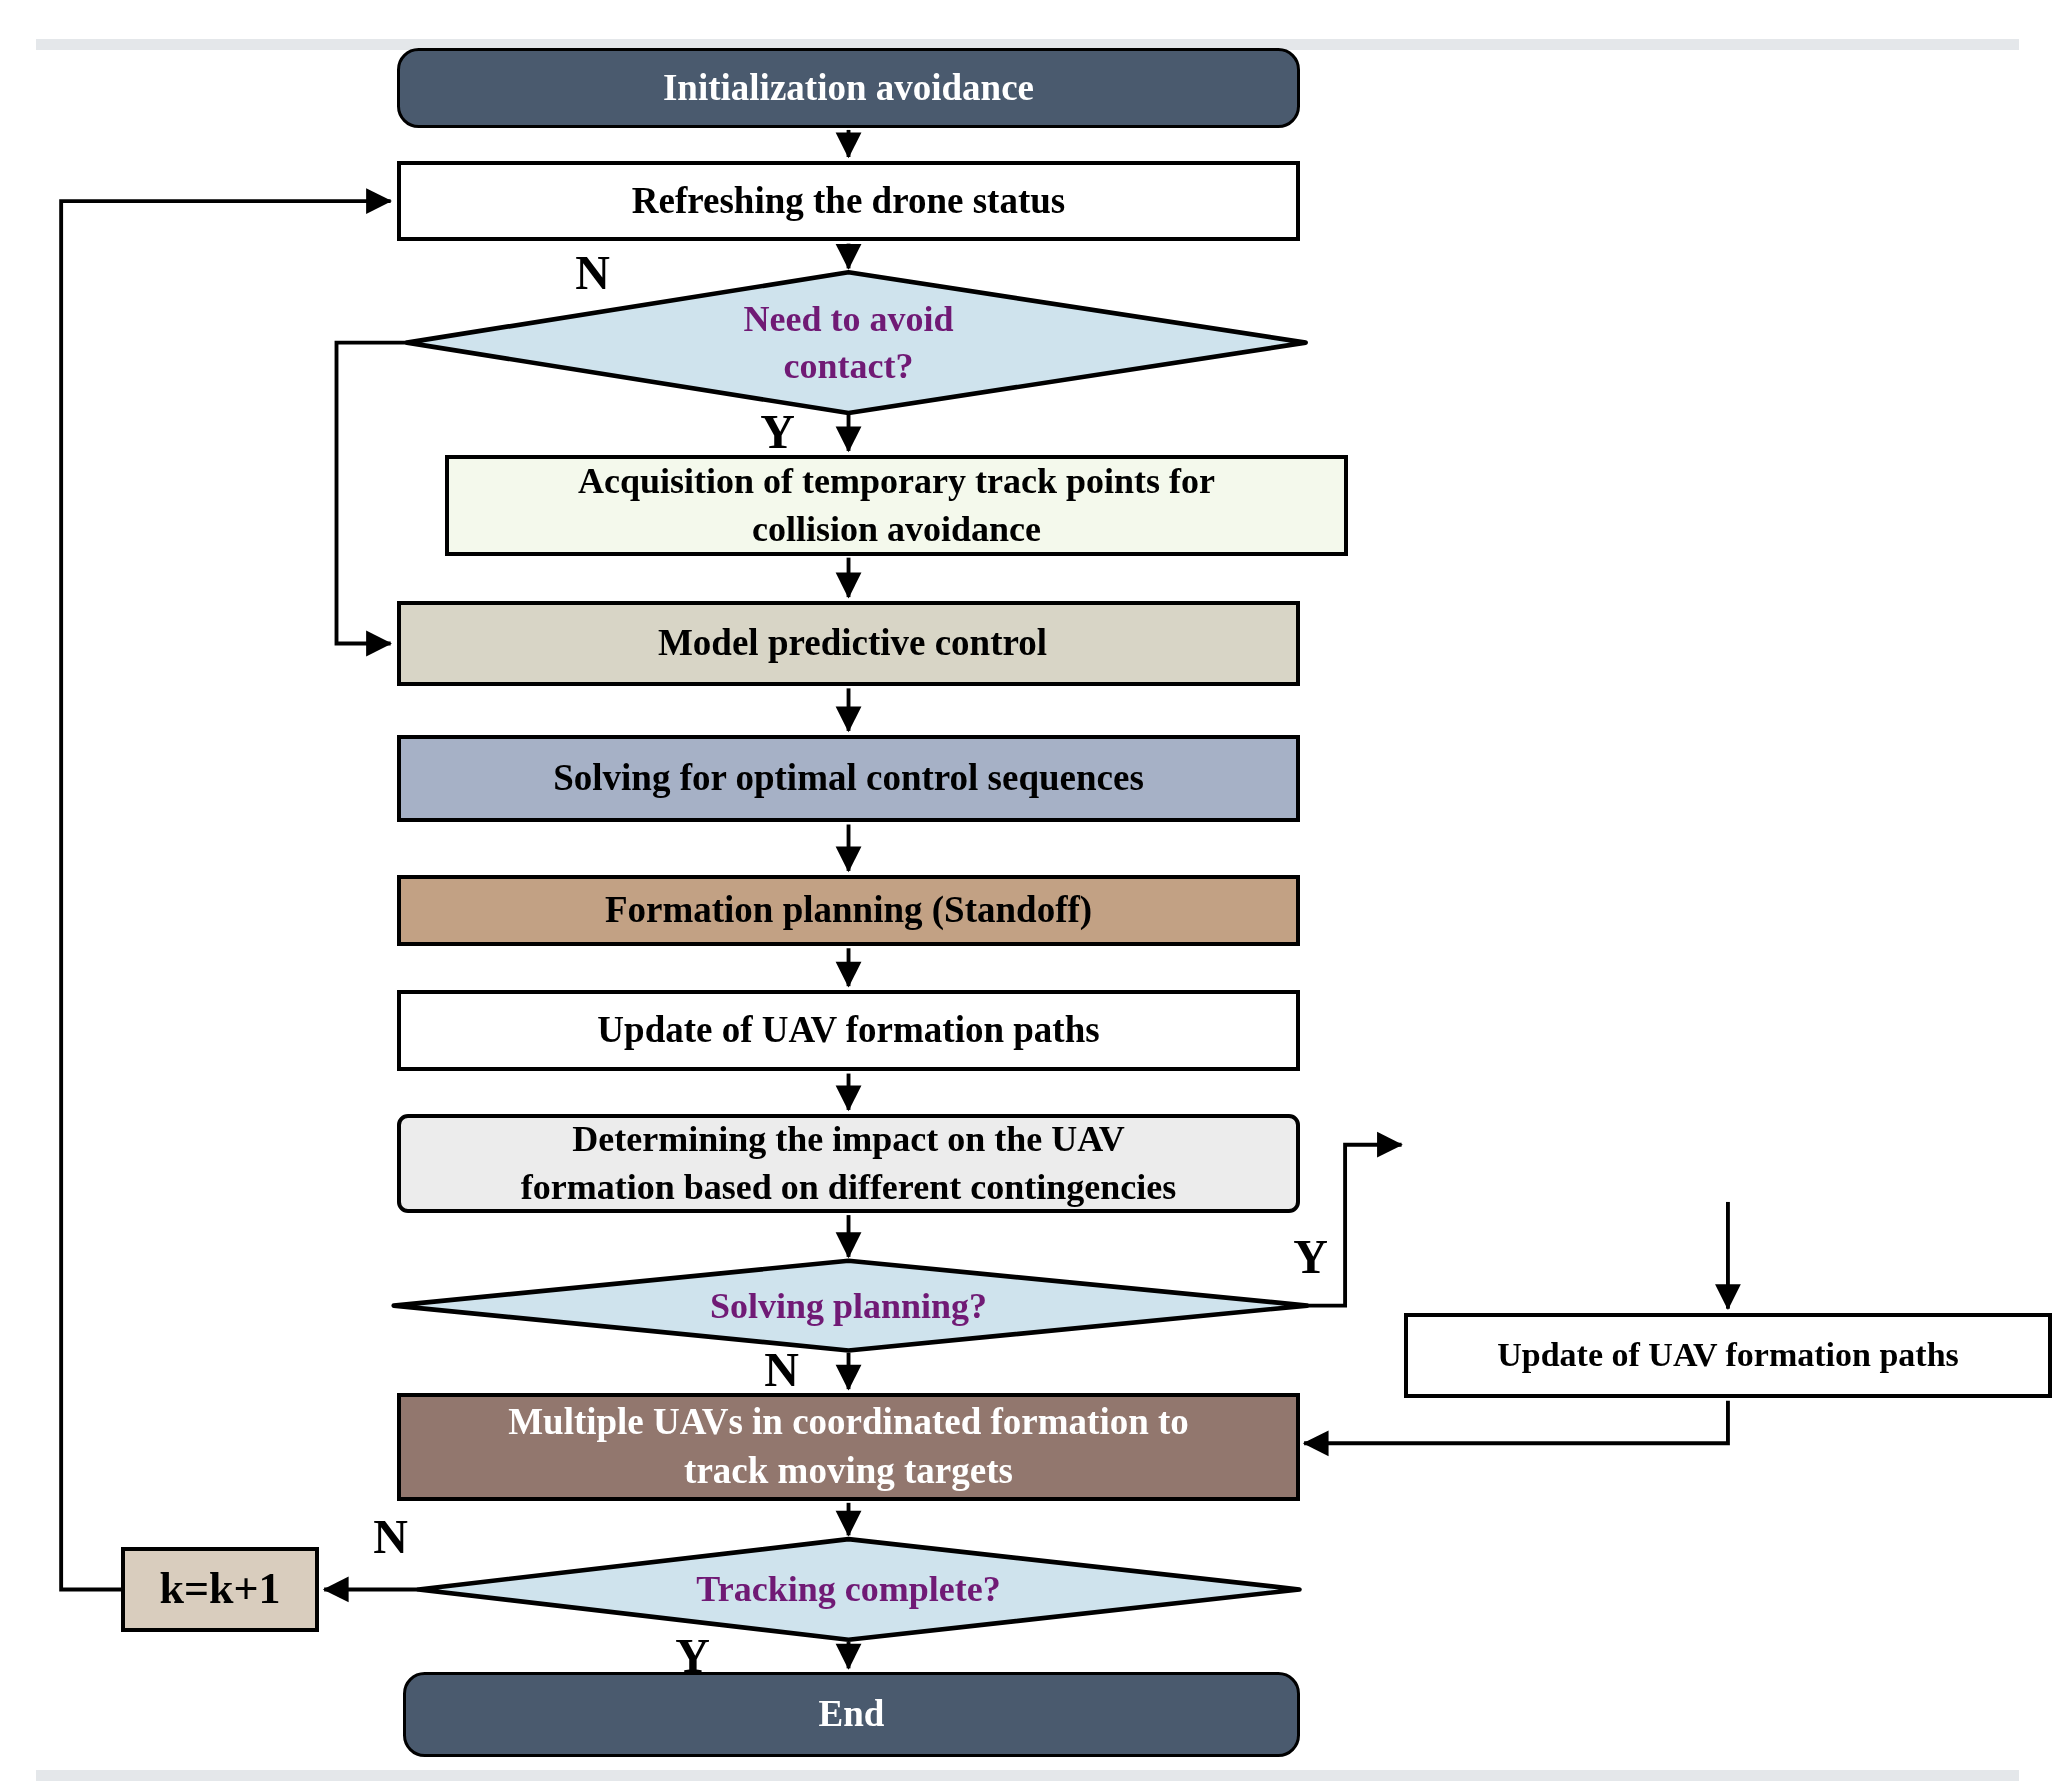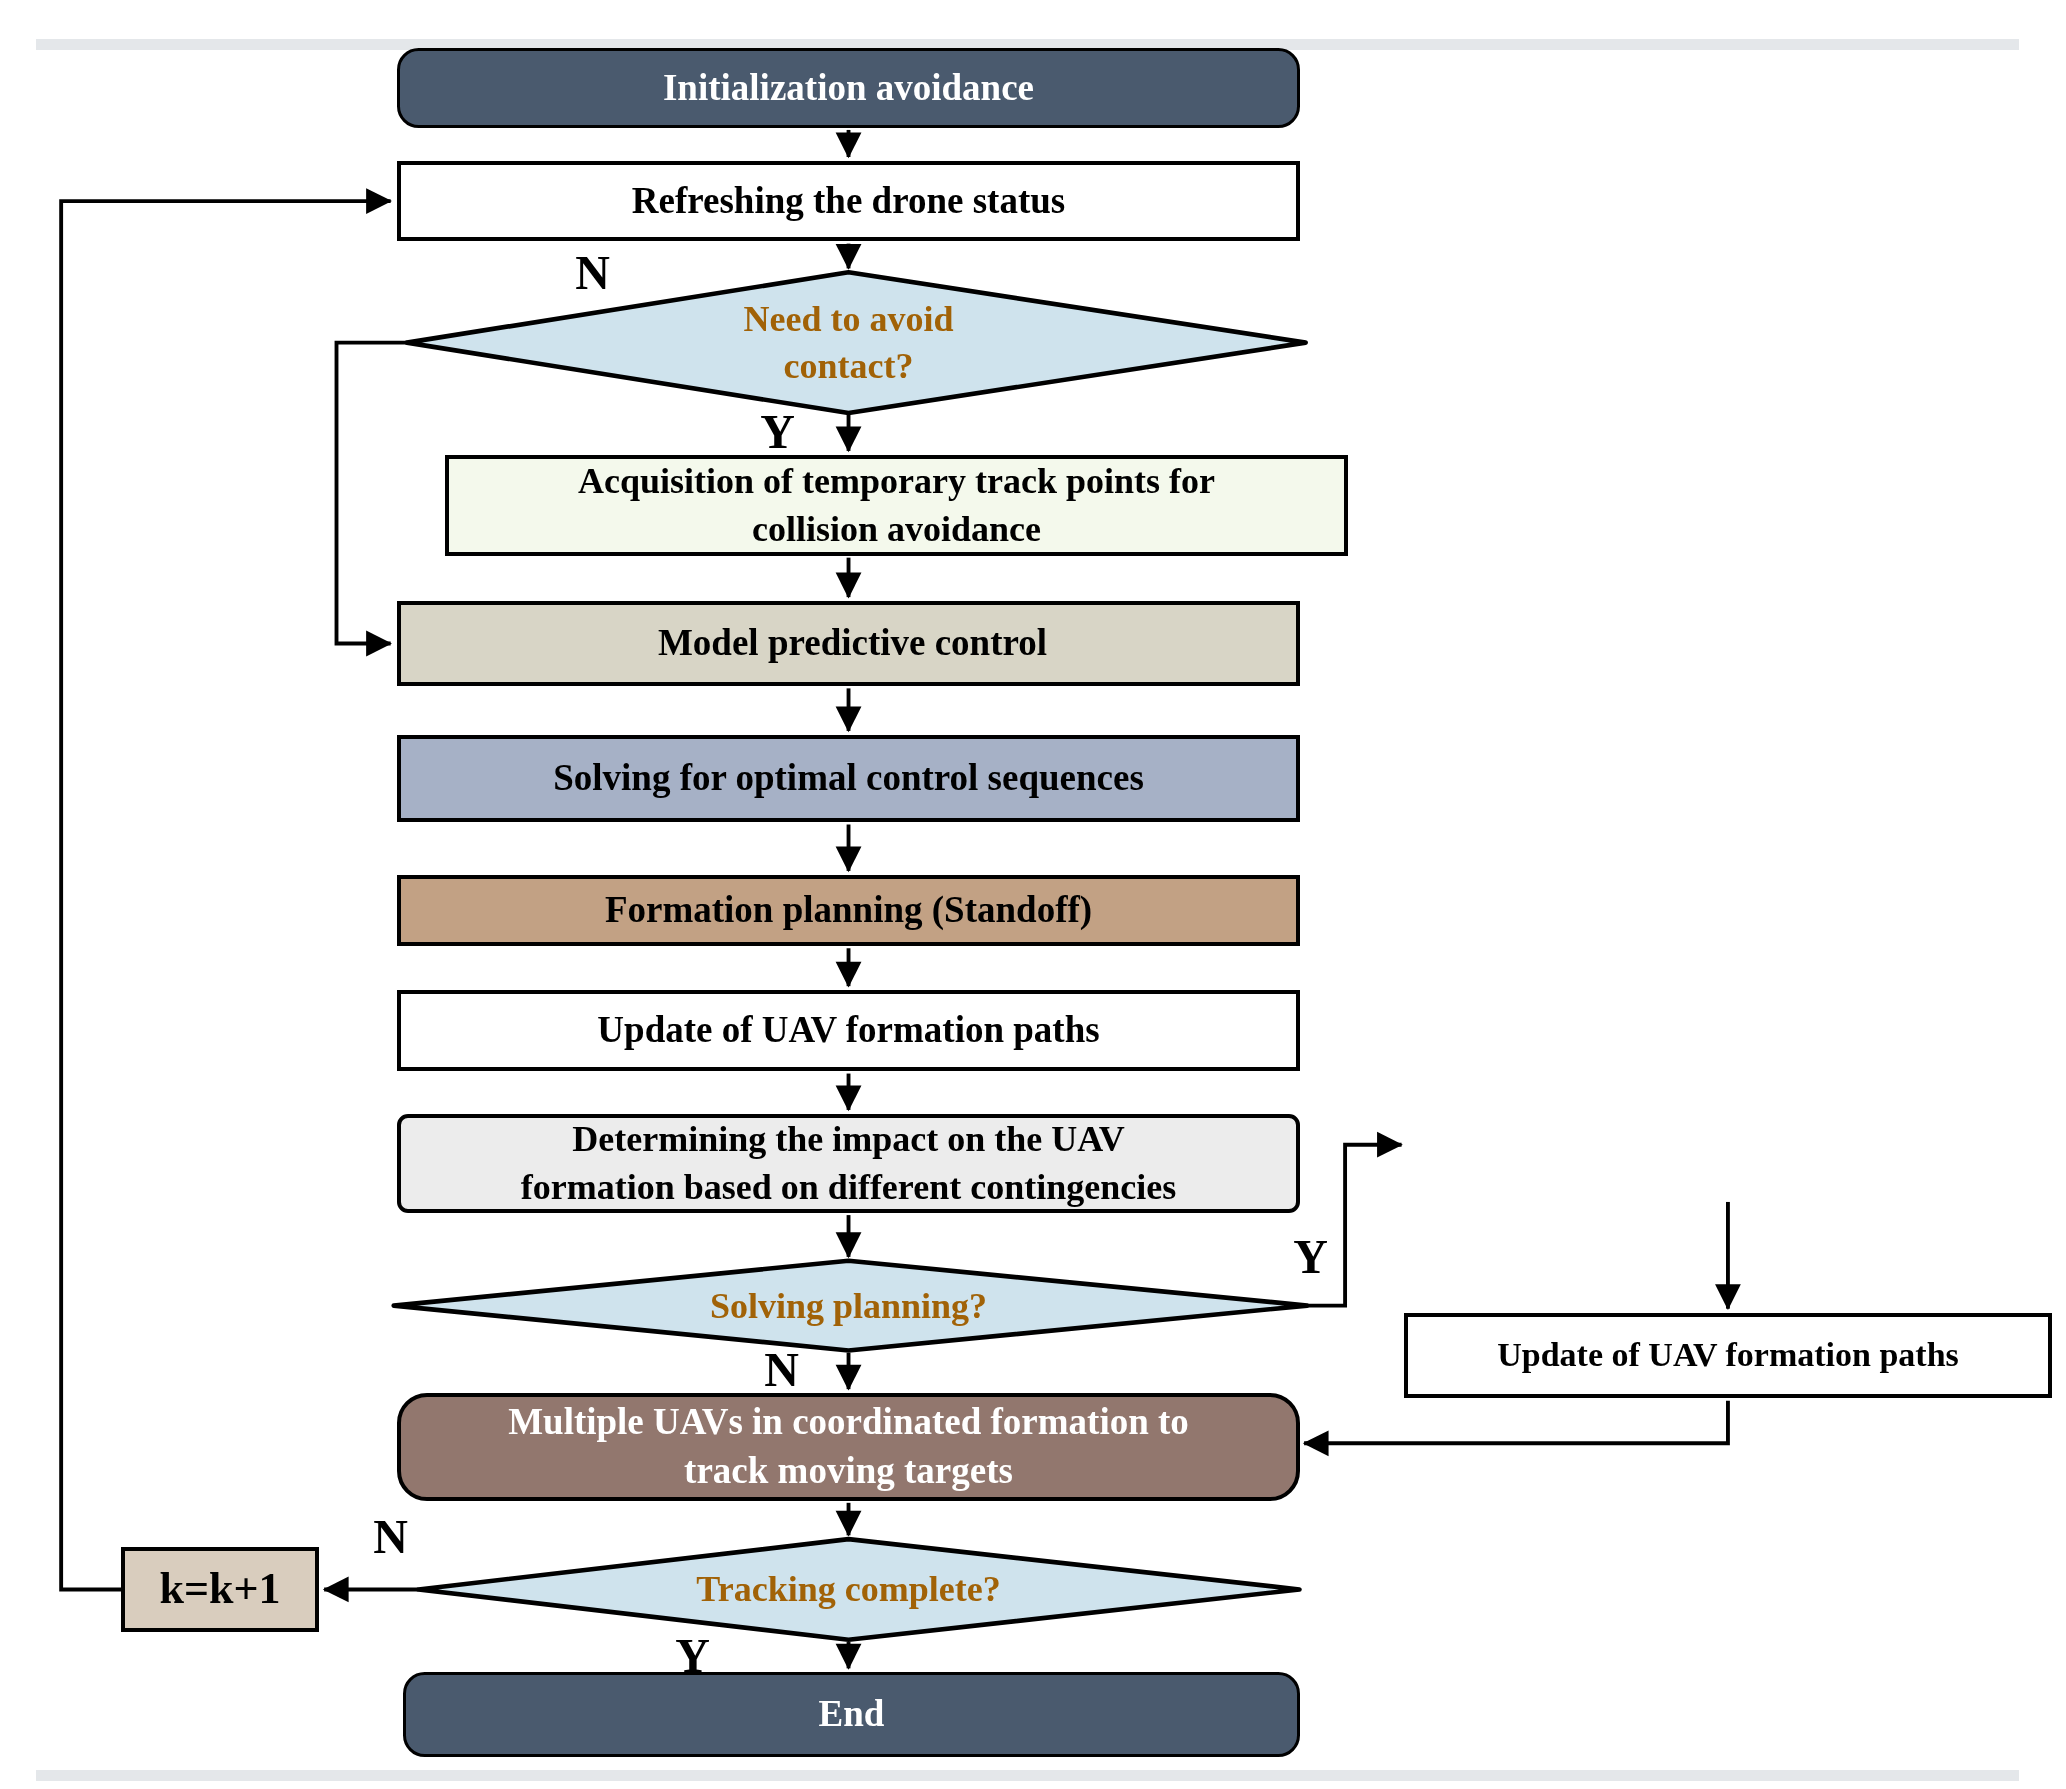--- a/index.html
+++ b/index.html
@@ -23,26 +23,26 @@
     font-size:37px;line-height:1.32;white-space:pre-line;
   }
   .rounded{border-radius:21.7px;border-width:3.9px;}
   .dark{background:#4a5a6e;color:#ffffff;}
   .ivory{background:#f4f9ec;font-size:36px;}
   .beige{background:#d8d5c6;}
   .steel{background:#a6b1c6;}
   .tan{background:#c2a184;}
   .lgray{background:#ececec;font-size:36px;}
   .gold{background:#d3b269;font-size:39px;}
-  .mauve{background:#92776e;color:#ffffff;border-radius:30px;}
+  .mauve{background:#92776e;color:#ffffff;}
   .khaki{background:#d9cdbe;font-size:44px;}
   .upd2{font-size:34px;}
   .dlabel{
     position:absolute;z-index:3;display:flex;align-items:center;justify-content:center;
-    text-align:center;font-weight:bold;color:#a16207;font-size:36px;line-height:1.3;
+    text-align:center;font-weight:bold;color:#701a75;font-size:36px;line-height:1.3;
     white-space:pre-line;background:transparent;
   }
   .ny{
     position:absolute;z-index:3;width:77px;height:62px;
     display:flex;align-items:center;justify-content:center;
     font-weight:bold;font-size:48px;color:#000000;
   }
 </style>
 </head>
 <body>

